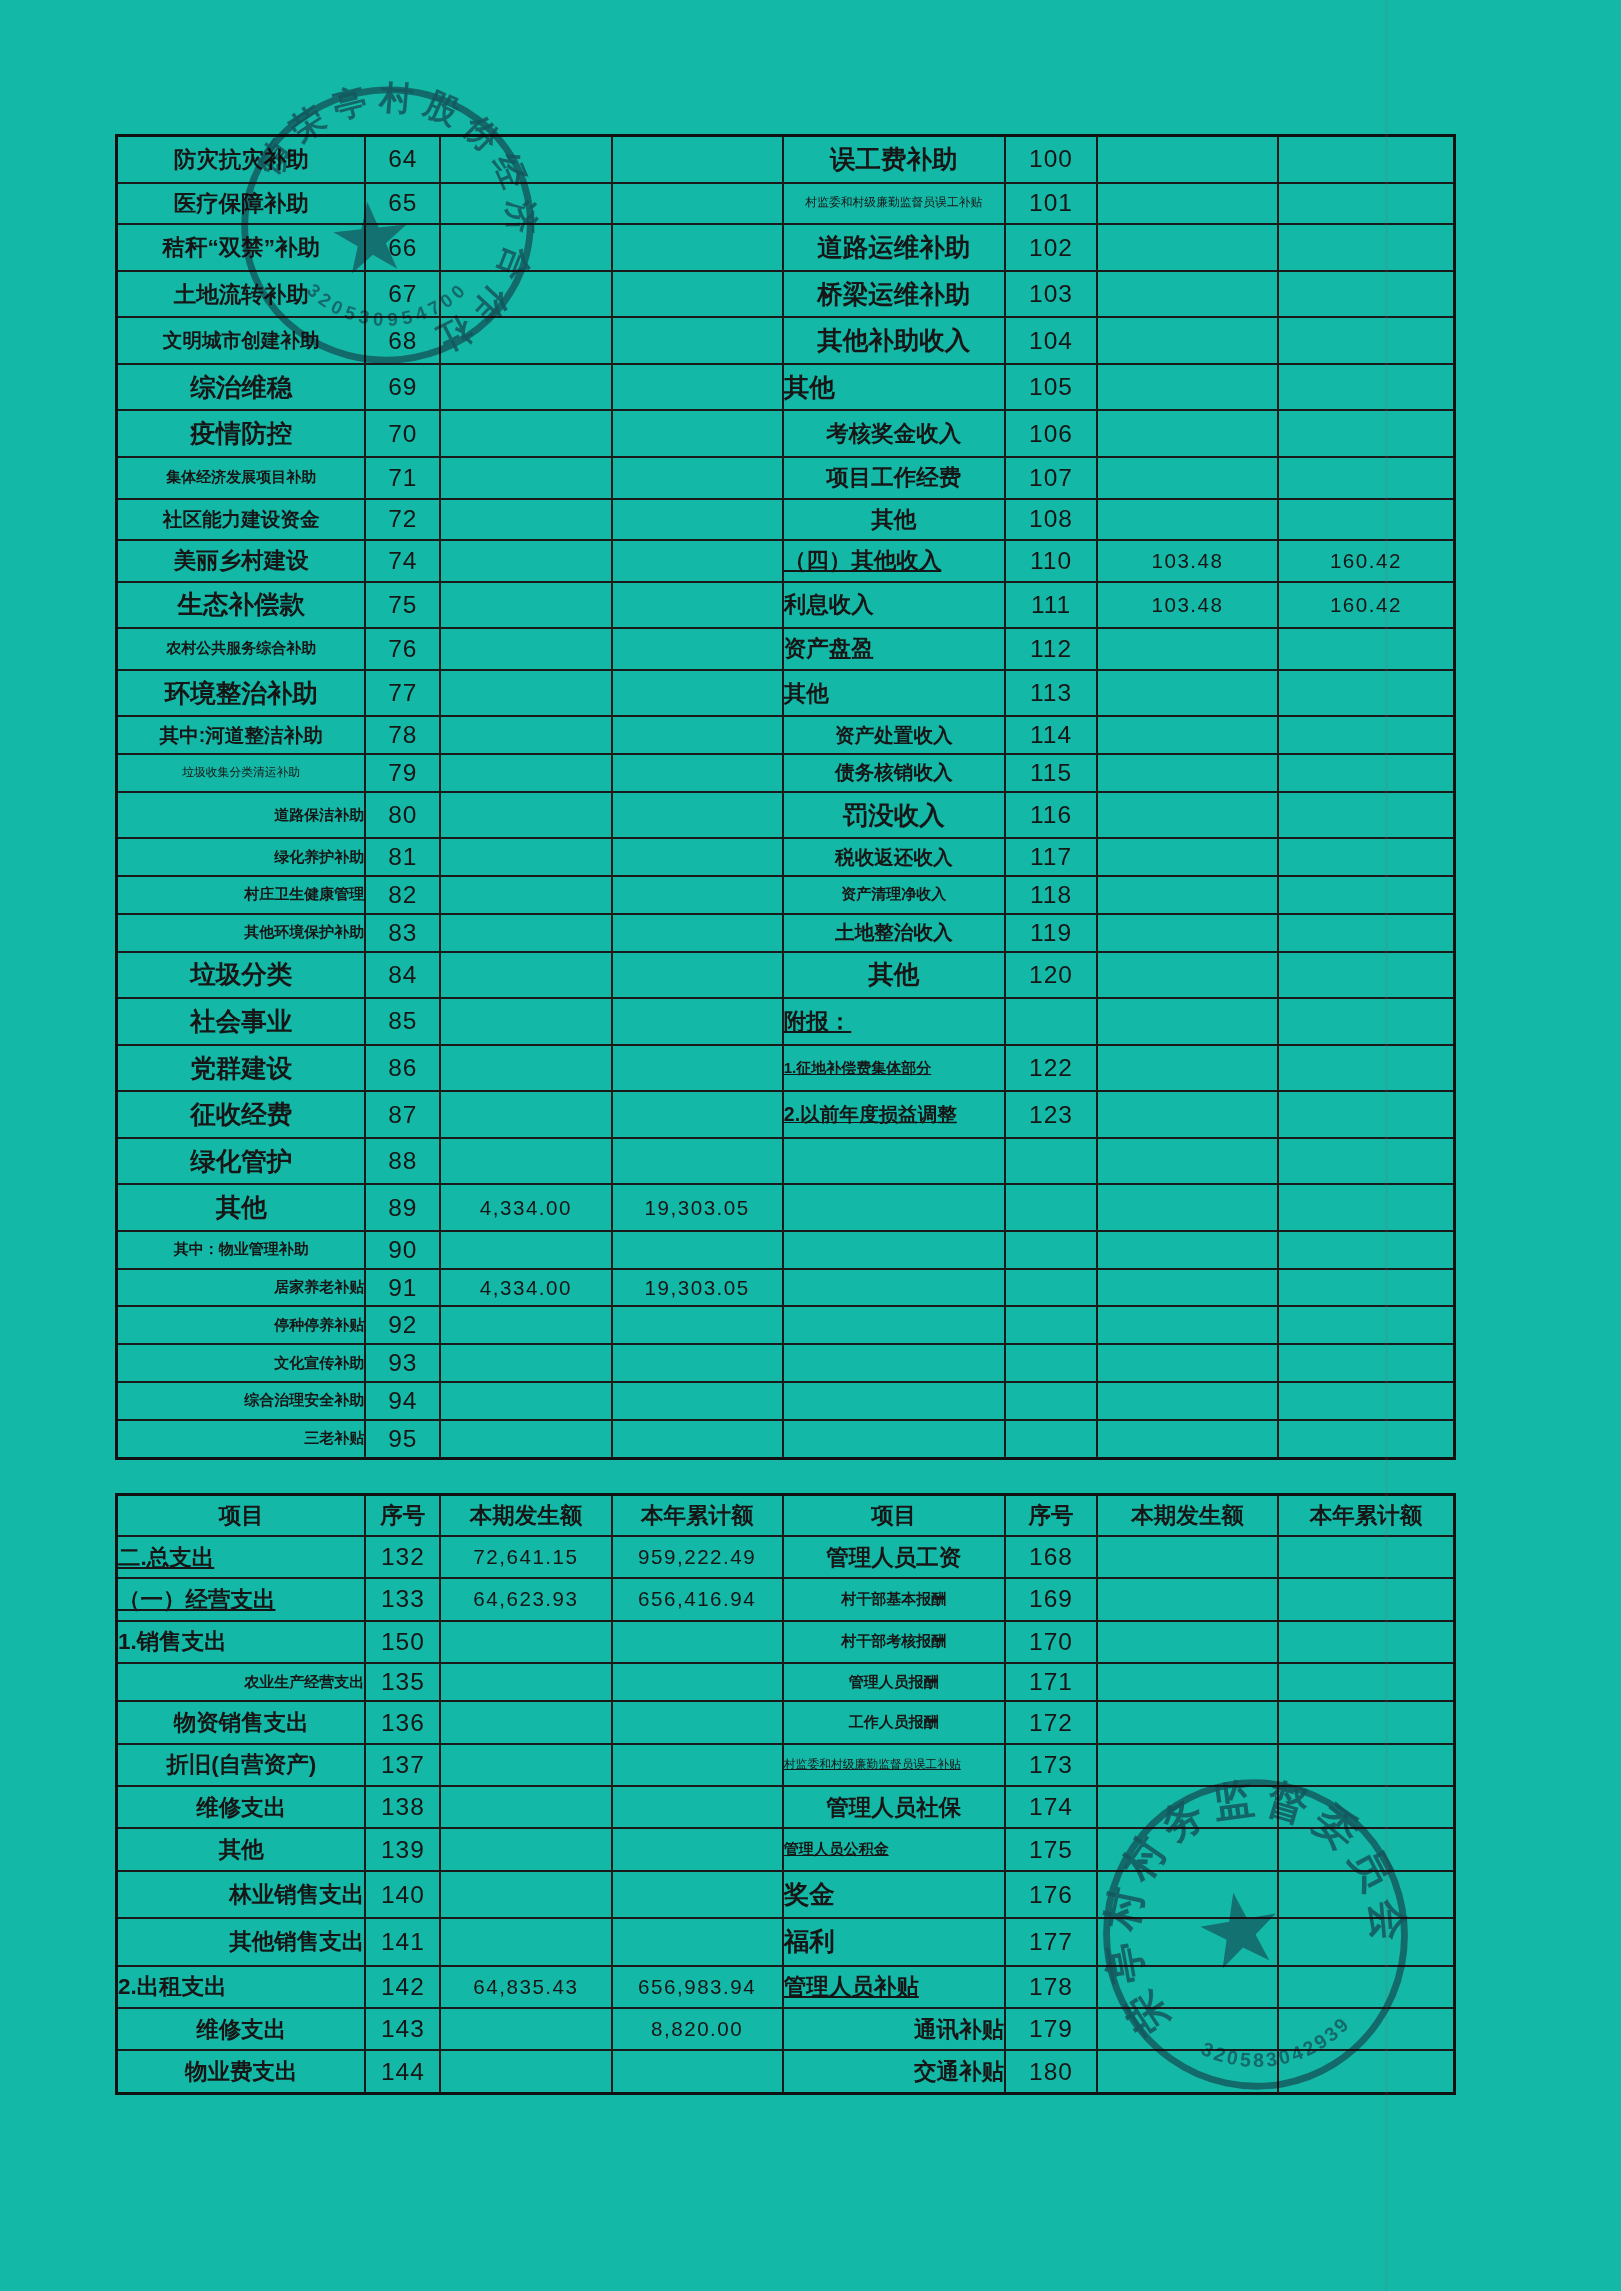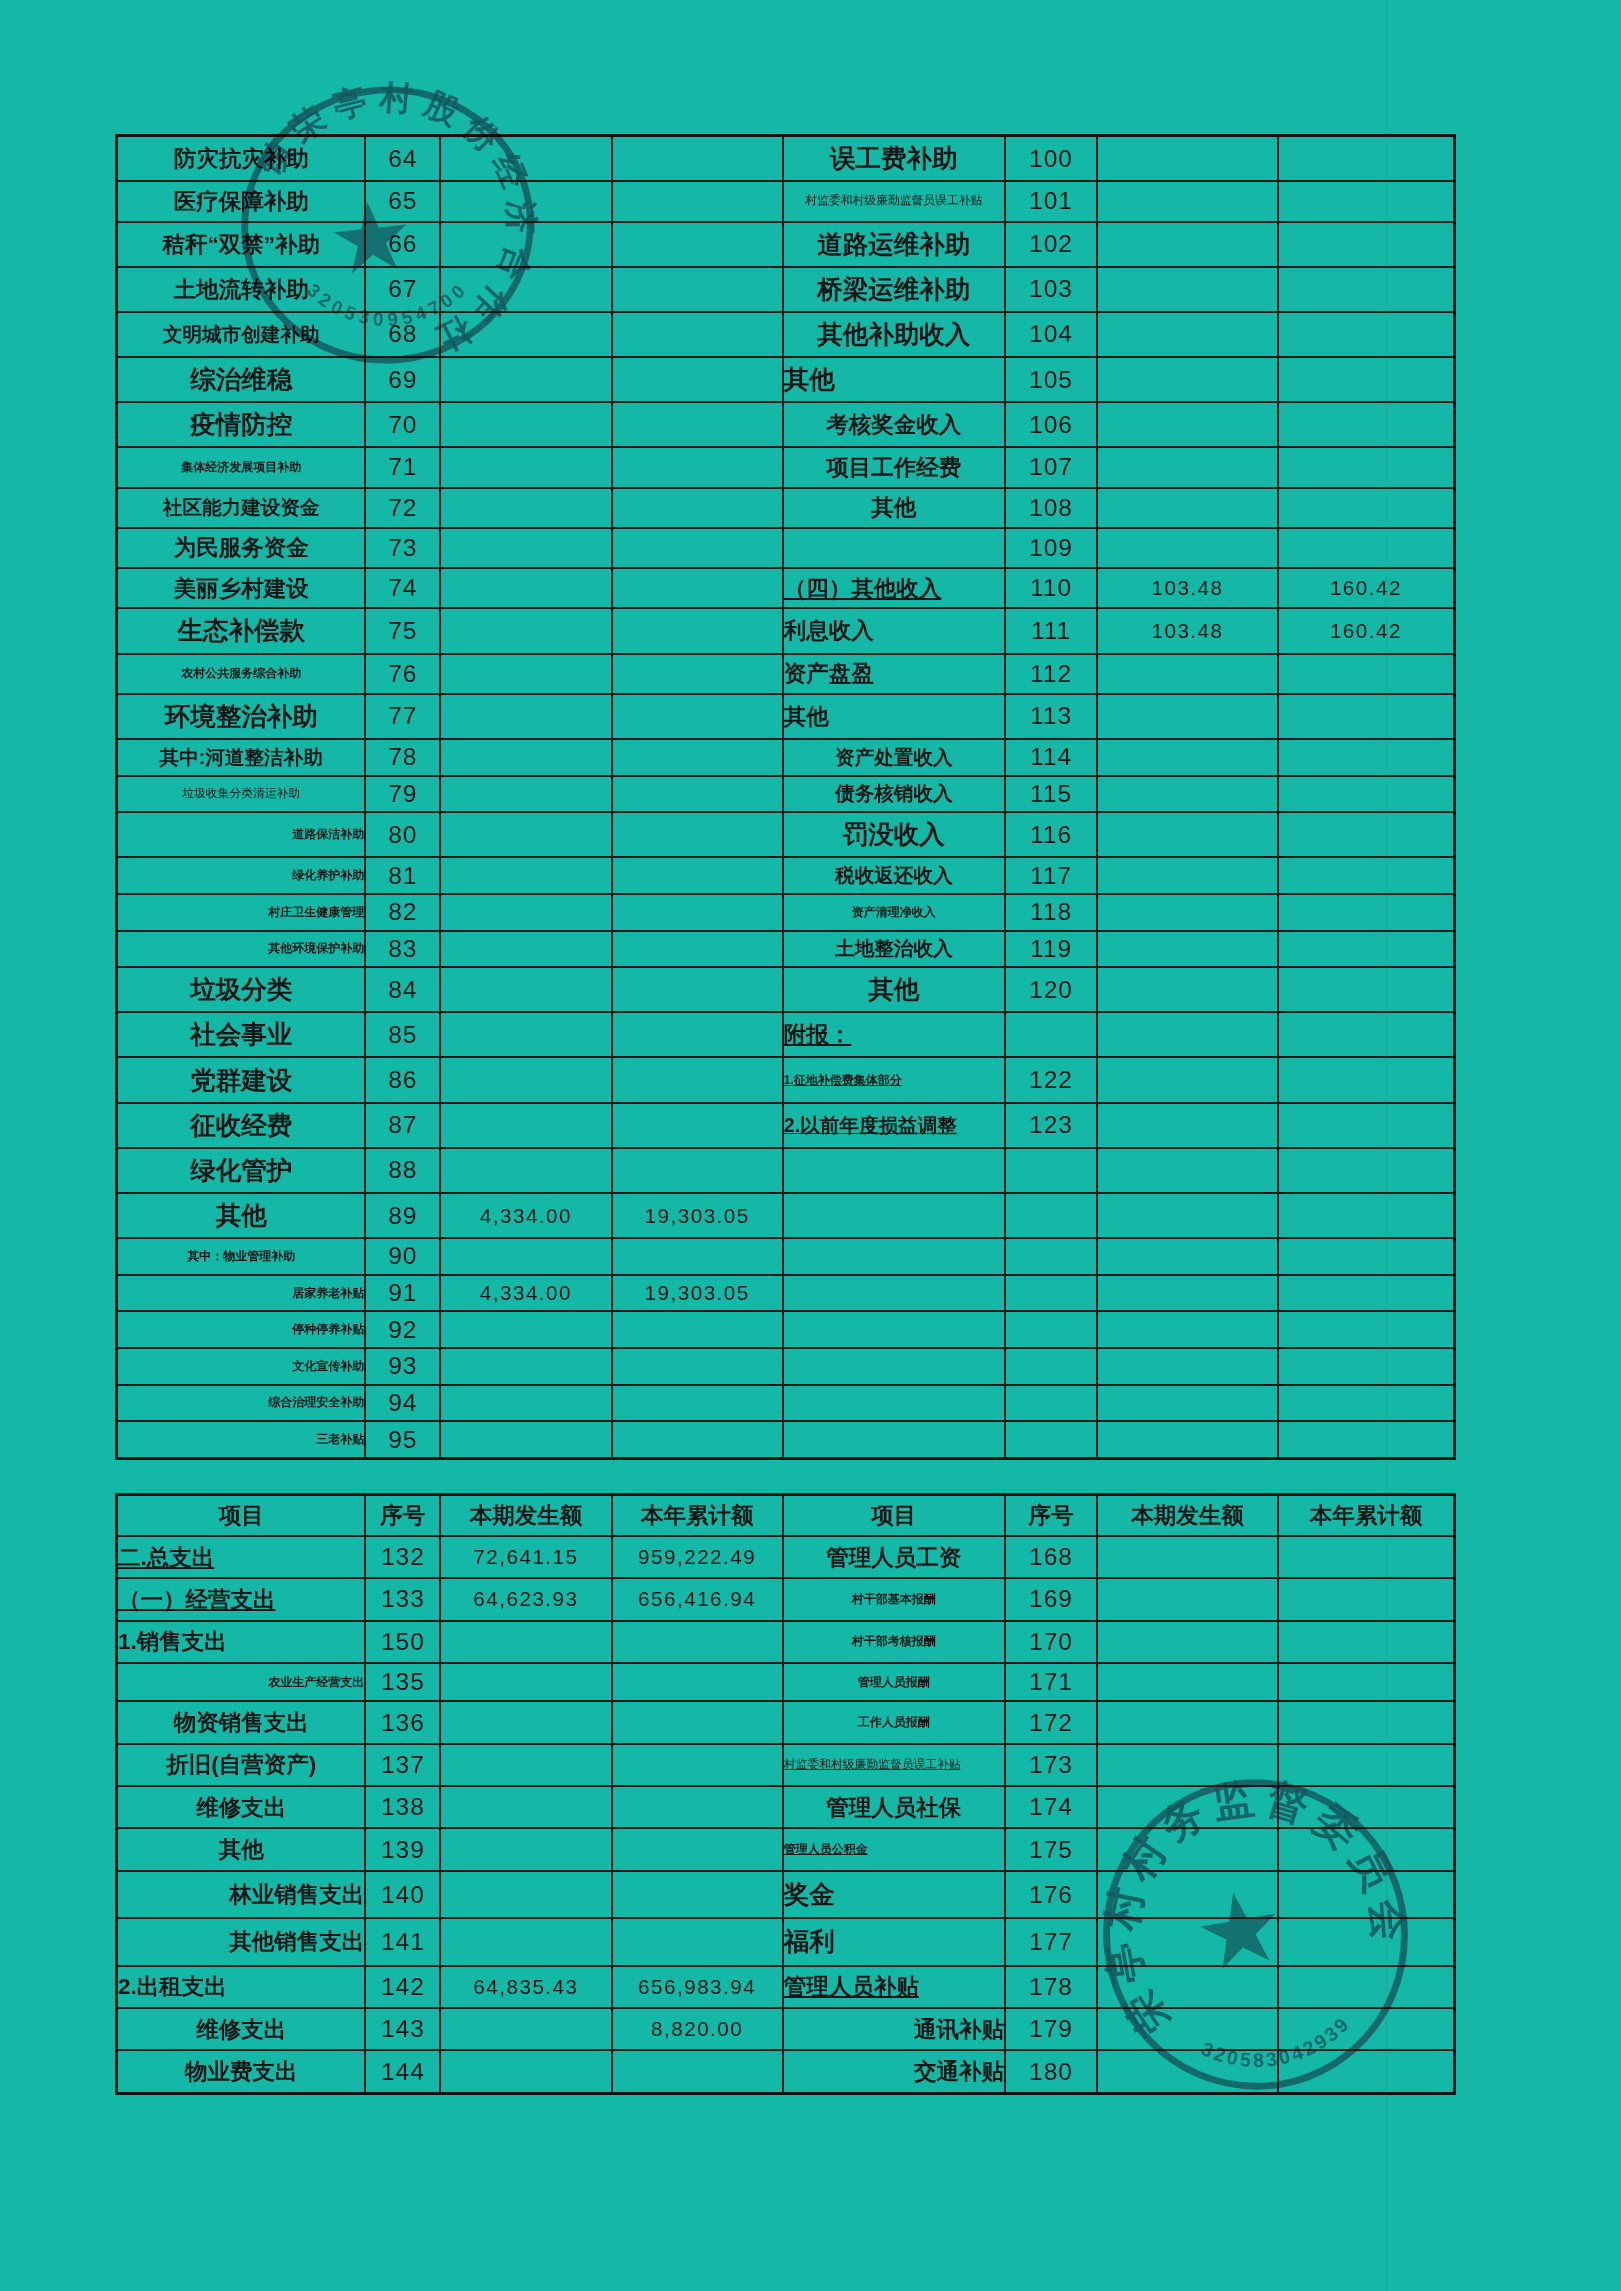--- a/index.html
+++ b/index.html
@@ -18,21 +18,21 @@
   #t2{left:115px;top:1493px;width:1341px;height:602px;}
   .grid td,.grid th{
     border:2px solid #1a1a1a;border-top-width:2.9px;border-bottom-width:2.9px;
     padding:0;overflow:hidden;white-space:nowrap;vertical-align:middle;
   }
   .grid th{font-size:22.5px;font-weight:700;text-align:center;height:39px;}
   .lab{font-weight:600;}
   .sz-l{font-size:25.5px;}
   .sz-m{font-size:22.5px;}
   .sz-ms{font-size:19.6px;margin-top:27px;}
-  .sz-s{font-size:12px;margin-top:28px;}
+  .sz-s{font-size:15px;margin-top:28px;}
   .sz-xs{font-size:11.8px;font-weight:500;}
   .al-c{text-align:center;}
   .al-l{text-align:left;padding-left:9.8px;text-decoration:underline;}
   .al-l2{text-align:left;padding-left:47px;}
   .al-r{text-align:right;padding-right:14.7px;}
   .num{font-size:24.5px;text-align:center;letter-spacing:1px;}
   .val{font-size:20.6px;text-align:center;letter-spacing:1.5px;}
   
   .streak{position:absolute;top:0;height:2292px;width:2.9px;background:rgba(110,110,110,.12);}
   
@@ -142,30 +142,20 @@
           <td class="lab sz-ms al-c">社区能力建设资金</td>
           <td class="num">72</td>
           <td class="val"></td>
           <td class="val"></td>
           <td class="lab sz-m al-c">其他</td>
           <td class="num">108</td>
           <td class="val"></td>
           <td class="val"></td>
         </tr>
         <tr>
-          <td class="lab sz-m al-c">为民服务资金</td>
-          <td class="num">73</td>
-          <td class="val"></td>
-          <td class="val"></td>
-          <td class="lab sz-m al-c"></td>
-          <td class="num">109</td>
-          <td class="val"></td>
-          <td class="val"></td>
-        </tr>
-        <tr>
           <td class="lab sz-m al-c">美丽乡村建设</td>
           <td class="num">74</td>
           <td class="val"></td>
           <td class="val"></td>
           <td class="lab sz-m al-l">（四）其他收入</td>
           <td class="num">110</td>
           <td class="val">103.48</td>
           <td class="val">160.42</td>
         </tr>
         <tr>

